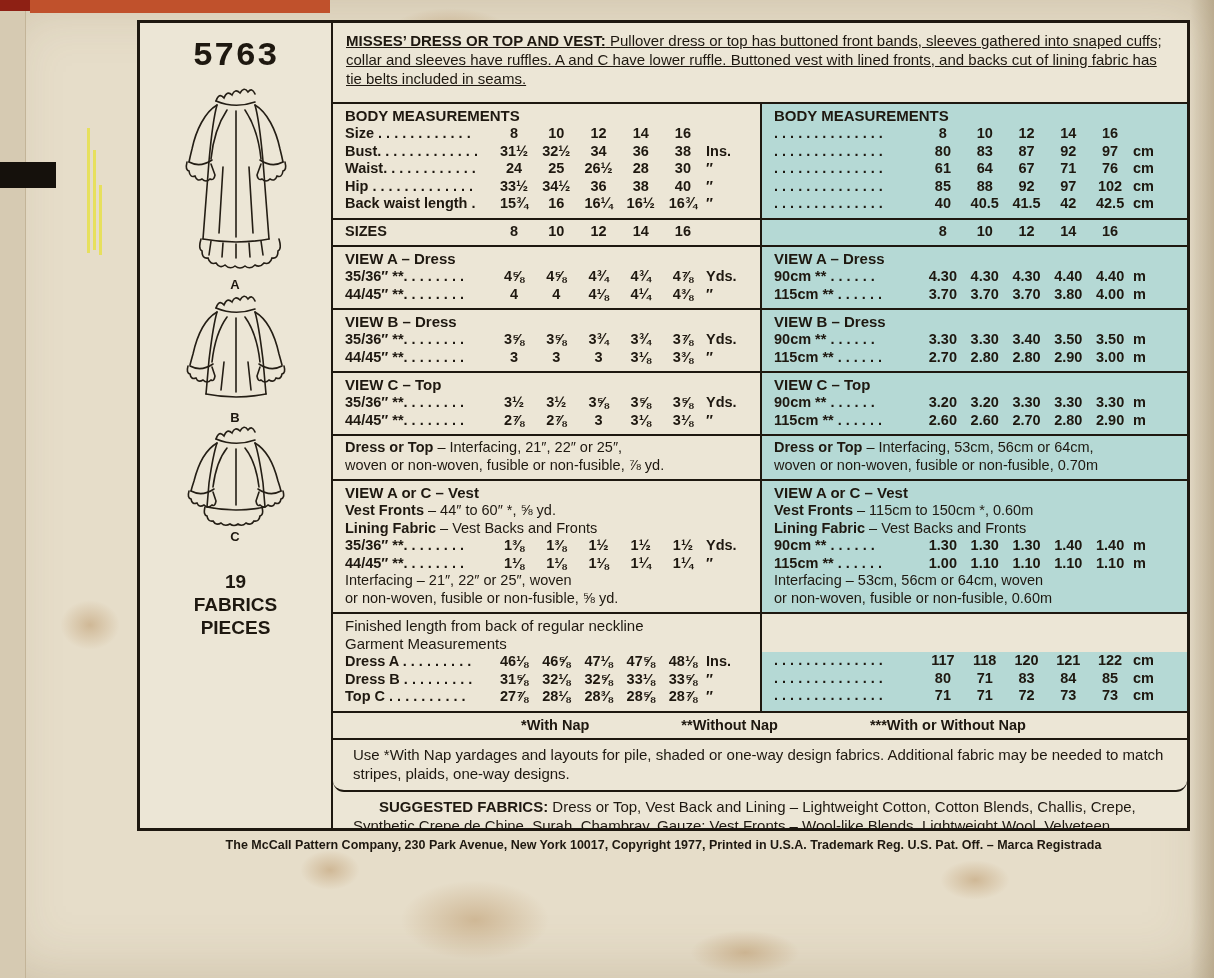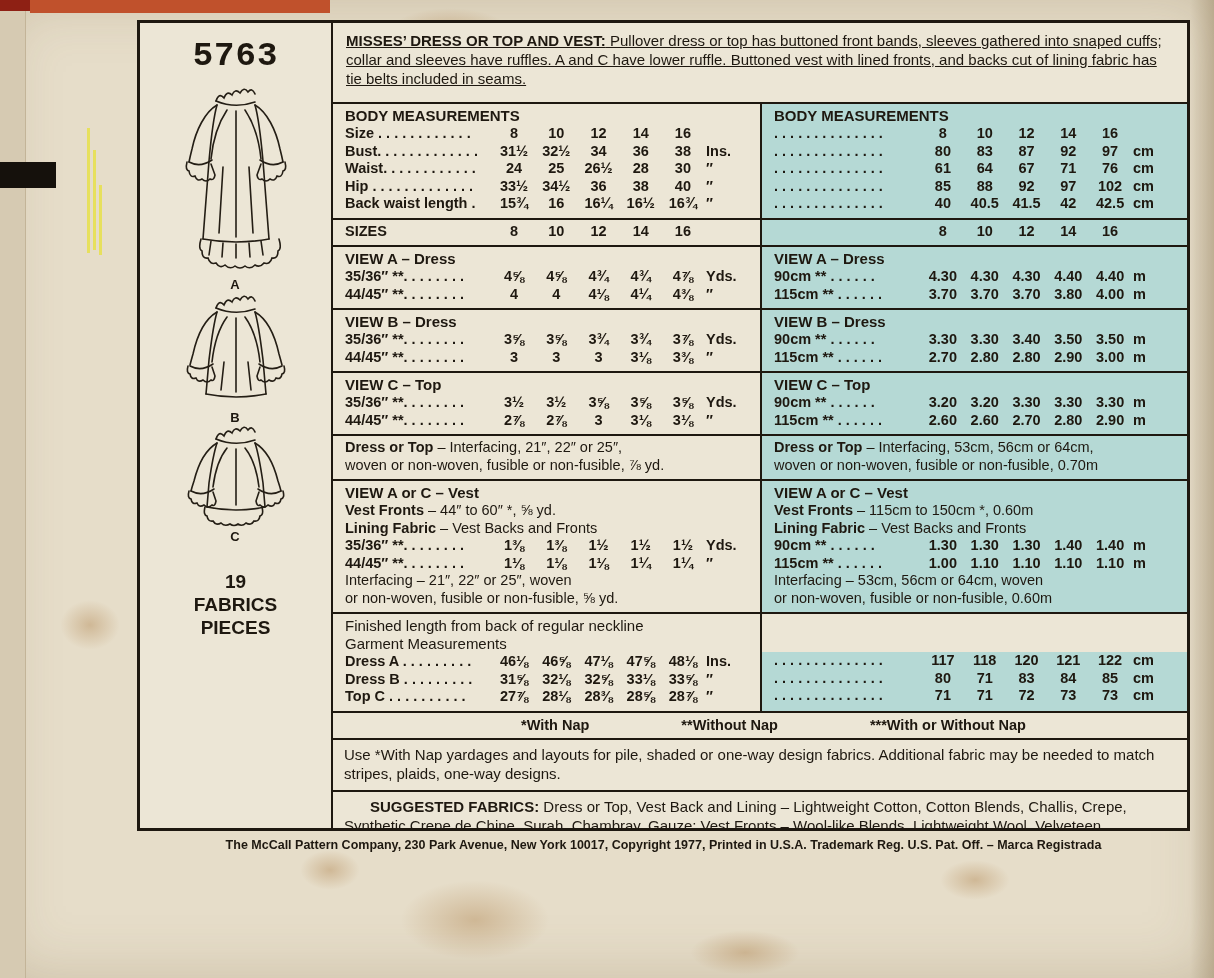--- a/index.html
+++ b/index.html
@@ -51,21 +51,21 @@
   .mrow .mval{text-align:center;}
   .mrow .munit{text-align:left;padding-left:2px;}
   .noteline{font-size:14.5px;line-height:17.5px;font-weight:400;}
   .noteline b{font-weight:700;}
 
   .garment-right{background:transparent;padding:0;display:flex;flex-direction:column;}
   .garment-right .spacer2{height:38px;}
   .garment-right .blue-fill{flex:1;background:var(--blue);padding:0 10px 5px 12px;}
 
   .nap{display:flex;gap:92px;padding:4px 0 5px 188px;font-size:14.5px;font-weight:700;border-bottom:2px solid var(--ink);}
-  .note{font-size:15px;line-height:19.5px;font-weight:400;padding:5px 11px 6px;border-bottom:2px solid var(--ink);}
+  .note{font-size:15px;line-height:19.5px;font-weight:400;padding:5px 20px 6px;border-bottom:2px solid var(--ink);border-radius:11px;}
   .note b{font-weight:700;margin-left:26px;}
 
   .footer{position:absolute;left:137px;top:838px;width:1053px;text-align:center;font-size:12.5px;font-weight:700;}
 </style>
 </head>
 <body>
 
 <div class="page">
 
   <div class="scan-left"></div>

